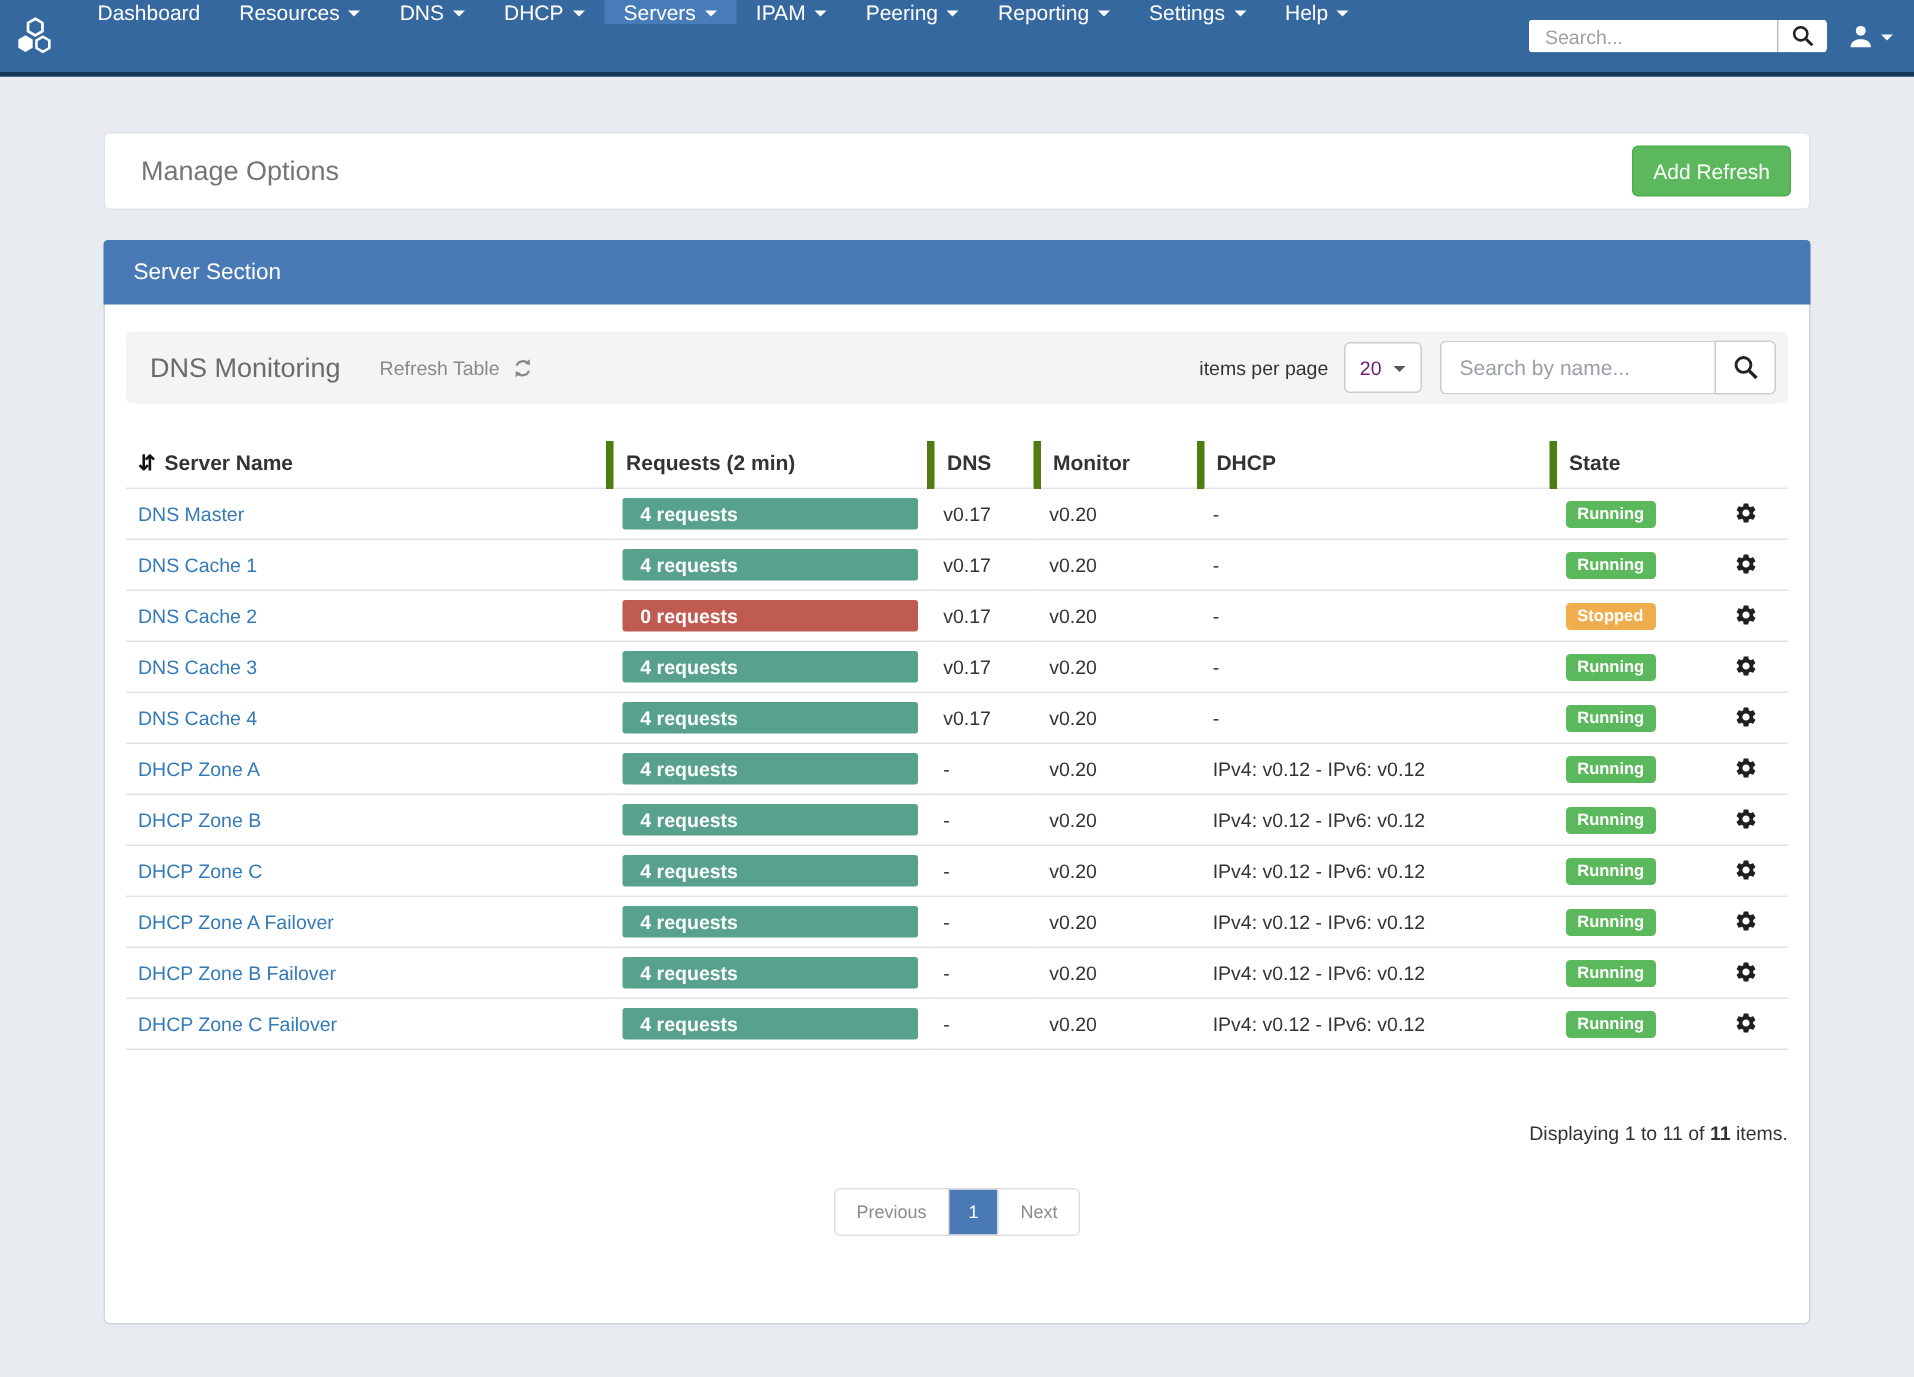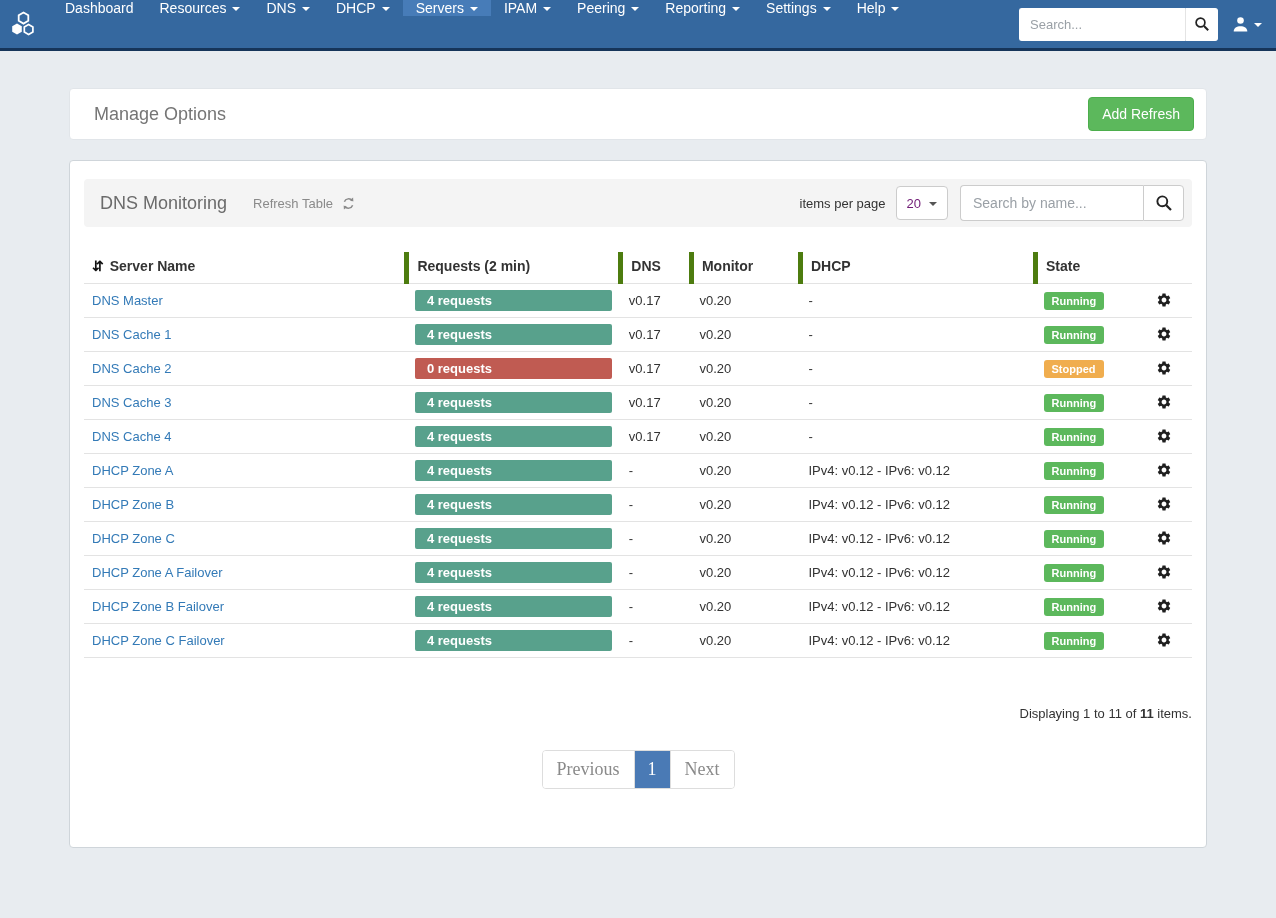--- a/index.html
+++ b/index.html
@@ -21,21 +21,21 @@
     display:flex; align-items:center; gap:6px; padding:0 13px;
     color:#fff; font-size:14px; cursor:pointer; white-space:nowrap;
   }
   .nav-item.active { background:#477cb8; }
   .caret {
     display:inline-block; width:0; height:0;
     border-left:4px solid transparent; border-right:4px solid transparent;
     border-top:4px solid #fff; margin-top:2px;
   }
   .nav-right { margin-left:auto; display:flex; align-items:center; padding-right:14px; }
-  .nav-search { display:flex; height:33px; }
+  .nav-search { display:flex; height:22px; }
   .nav-search input {
     width:166px; border:1px solid #fff; border-right:none; background:#fff;
     border-radius:3px 0 0 3px; padding:0 10px; font-size:13px; color:#333; outline:none;
     font-family:"Liberation Sans", sans-serif;
   }
   .nav-search input::placeholder { color:#9aa0a6; }
   .nav-search button {
     width:33px; background:#fff; border:1px solid #fff; border-left:1px solid #e4e4e4;
     border-radius:0 3px 3px 0; cursor:pointer; display:flex; align-items:center; justify-content:center;
   }
@@ -108,21 +108,21 @@
     color:#fff; font-size:11px; font-weight:bold;
   }
   .badge-running { background:#5cb85c; }
   .badge-stopped { background:#f0ad4e; }
   .gear-btn { background:none; border:none; cursor:pointer; padding:2px; display:inline-flex; }
   
   .summary { text-align:right; margin-top:48px; font-size:13px; color:#333; }
   .summary b { font-weight:bold; }
   .pagination-wrap { display:flex; justify-content:center; margin-top:29px; }
   .pagination { display:inline-flex; border:1px solid #ddd; border-radius:4px; overflow:hidden; background:#fff; }
-  .page-item { font-size:18px; padding:8px 14px; color:#8a8a8a; cursor:pointer; background:#fff;font-family:Liberation Serif, serif; }
+  .page-item { font-size:12px; padding:8px 14px; color:#8a8a8a; cursor:pointer; background:#fff; }
   .page-item.active { background:#4a7ab5; color:#fff; padding:8px 13px; }
   .page-item + .page-item { border-left:1px solid #ddd; }
   svg { display:block; }
 </style>
 </head>
 <body>
 
 <nav class="navbar">
   <div class="logo">
     <span>
@@ -199,20 +199,21 @@
 </nav>
 
 <div class="container">
 
   <div class="panel-top">
     <h1>Manage Options</h1>
     <button class="btn-success">Add Refresh</button>
   </div>
 
   <div class="section">
+    <div class="section-header">Server Section</div>
     <div class="section-body">
 
       <div class="toolbar">
         <span class="toolbar-title">DNS Monitoring</span>
         <span class="refresh-link">
           <span>Refresh Table</span>
           <span>
             <svg width="15" height="15" viewBox="0 0 16 16">
               <path d="M3.6 6.2A4.8 4.8 0 0 1 12 5" fill="none" stroke="#8a8a8a" stroke-width="1.6"></path>
               <polygon points="12.9,1.6 13.2,5.9 9.4,4.4" fill="#8a8a8a"></polygon>

